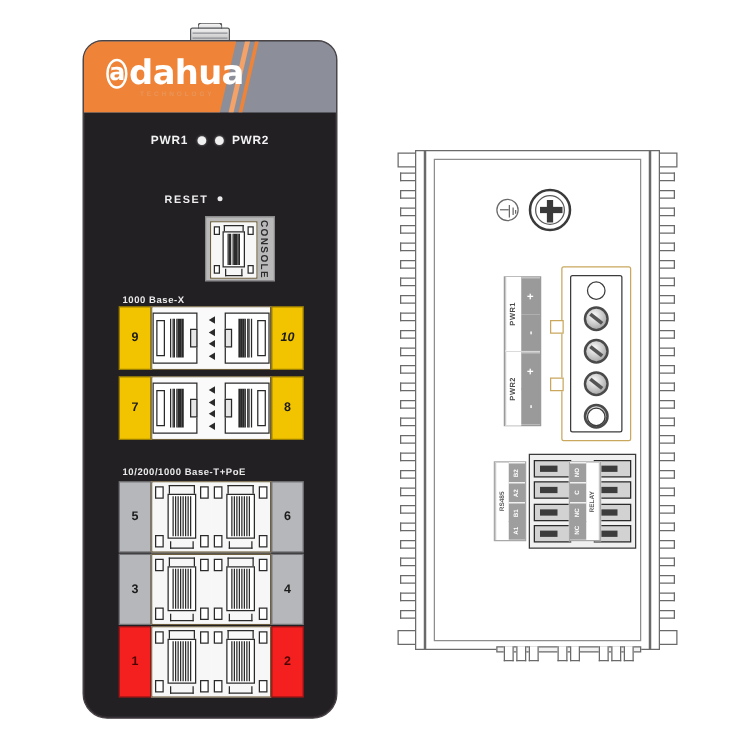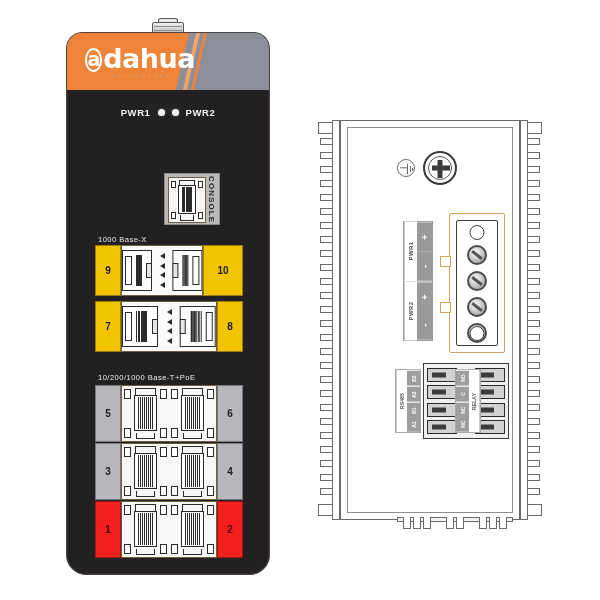--- a/index.html
+++ b/index.html
@@ -65,21 +65,21 @@
   .brand-stripe.s2 { left:137px; width:3px; background:#ef8337; }
 
   .logo-wrap {
     position:absolute; left:18px; top:9px; width:110px; height:40px;
     display:flex; flex-direction:column; justify-content:center;
   }
   .logo-main {
     font-size:27px; font-weight:bold; color:#ffffff;
     letter-spacing:-0.5px; line-height:1;
     font-family:"DejaVu Sans", sans-serif;
-    display:flex; align-items:flex-end;
+    display:flex; align-items:center;
   }
   .logo-a-ring {
     display:inline-block; width:24px; height:24px; border:2.6px solid #fff;
     border-radius:50%; position:relative; margin-right:1px;
     font-size:0;
   }
   .logo-a-ring::after {
     content:"a"; position:absolute; left:50%; top:50%;
     transform:translate(-50%,-52%);
     font-size:19px; font-weight:bold; color:#fff;
@@ -187,21 +187,21 @@
   }
   .sfp-arrows span {
     width:0; height:0;
     border-top:3.4px solid transparent;
     border-bottom:3.4px solid transparent;
     border-right:5.4px solid #2a2a2a;
   }
 
   
   .sec-label {
-    position:absolute; color:#eaeaea; font-size:7.6px; font-weight:normal;
+    position:absolute; color:#eaeaea; font-size:7.6px; font-weight:bold;
     letter-spacing:0.45px;
   }
 
   
   .portgroup { position:absolute; display:flex; align-items:stretch; }
   .portnum {
     display:flex; align-items:center; justify-content:center;
     font-size:10px; font-weight:bold; color:#1b1b1b;
     border:1px solid rgba(0,0,0,.35);
   }
@@ -436,20 +436,24 @@
       </div>
     </div>
 
     <div class="pwr-row">
       <span class="pwr-label">PWR1</span>
       <span class="pwr-led"></span>
       <span class="pwr-led"></span>
       <span class="pwr-label">PWR2</span>
     </div>
 
+    <div class="reset-row">
+      <span class="reset-label">RESET</span>
+      <span class="reset-hole"></span>
+    </div>
 
     <div class="console-block">
       <div class="console-port">
         <div class="rj45">
           <div class="tab"></div>
           <div class="pinbox">
               <i></i>
               <i></i>
               <i></i>
               <i></i>
@@ -501,21 +505,21 @@
                 <i></i>
                 <i></i>
                 <i></i>
                 <i></i>
                 <i></i>
               </div>
             <div class="nub"></div>
           </div>
         </div>
       </div>
-      <div class="portnum yellow" style="width:40px;">10</div>
+      <div class="portnum yellow" style="width:26px;font-style:italic;">10</div>
     </div>
 
     <div class="portgroup" style="left:28px; top:268px; width:148px; height:51px;">
       <div class="portnum yellow" style="width:26px;">7</div>
       <div class="port-body">
         <div class="sfp-pair">
           <div class="sfp-cage">
             <div class="latch"></div>
             <div class="ribs">
                 <i></i>

